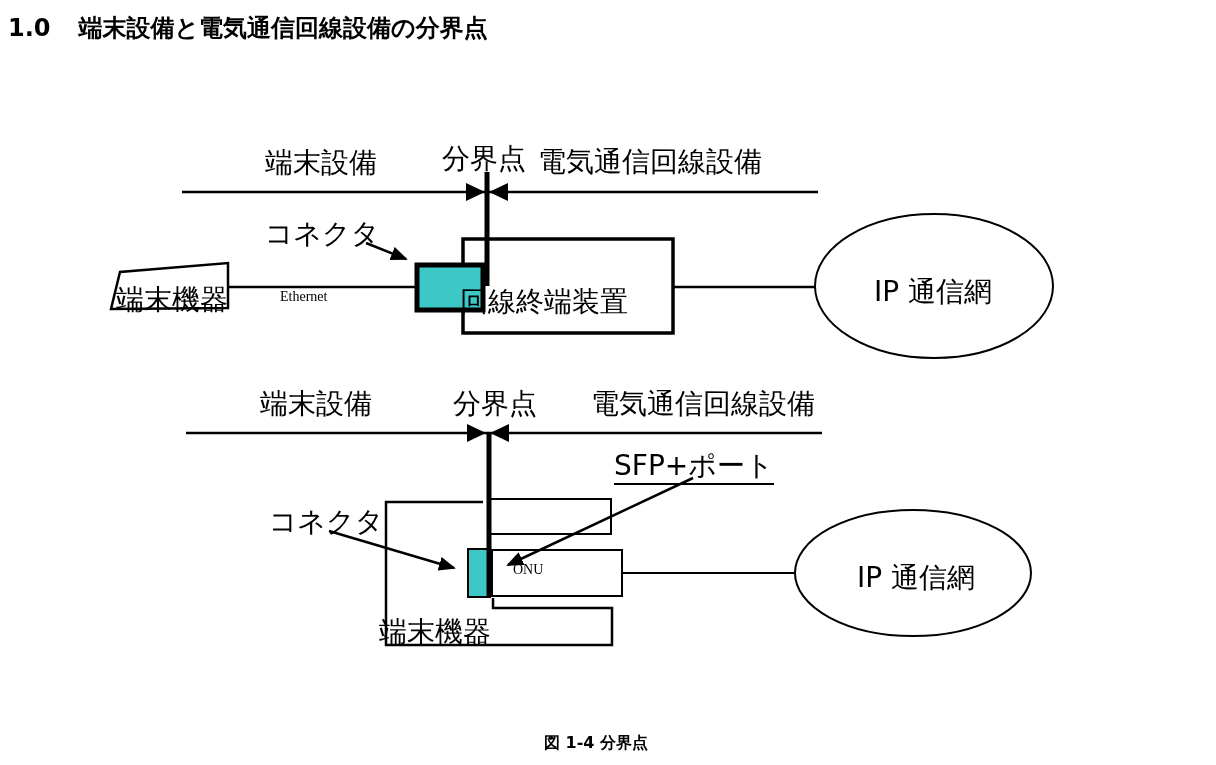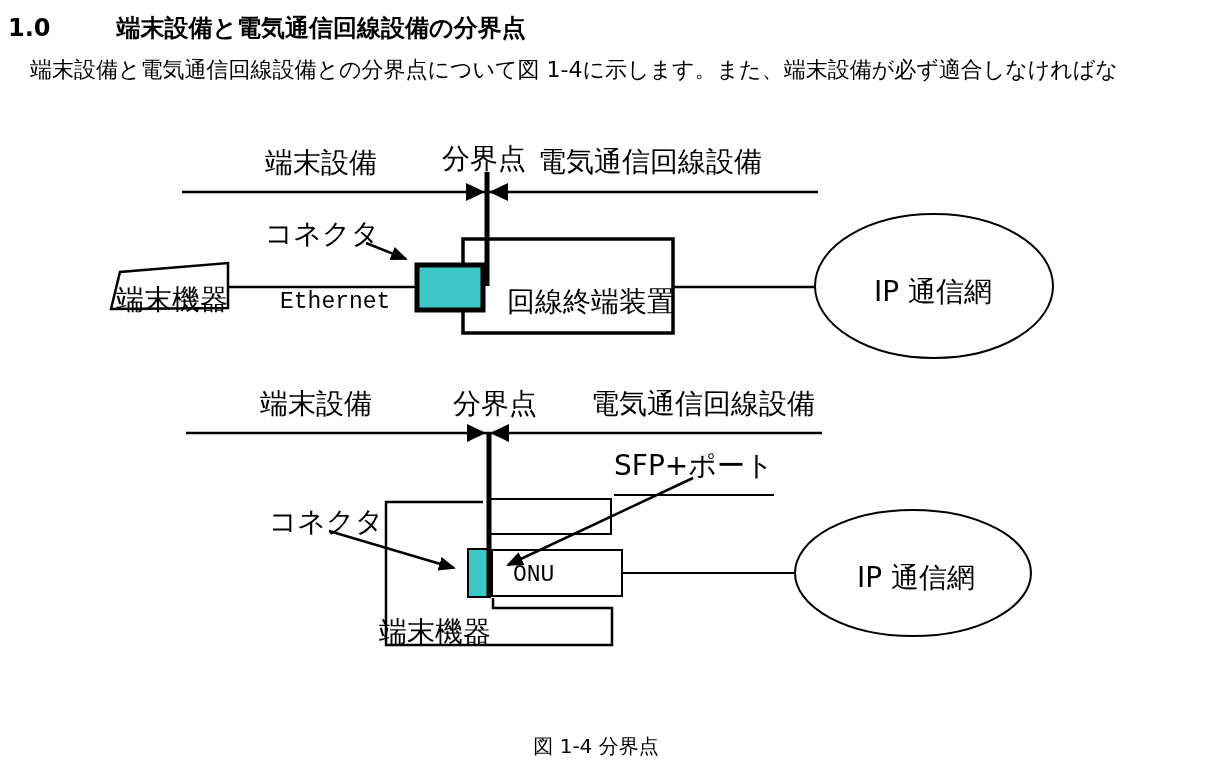--- a/index.html
+++ b/index.html
@@ -14,21 +14,21 @@
   }
   .heading {
     position: absolute;
     left: 8px;
     top: 12px;
     font-size: 24px;
     font-weight: bold;
     white-space: nowrap;
   }
   .heading .sec-num { display: inline-block; }
-  .heading .sec-title { display: inline-block; margin-left: 66px; }
+  .heading .sec-title { display: inline-block; margin-left: 28px; }
   .bodytext {
     position: absolute;
     left: 8px;
     top: 55px;
     width: 1204px;
     font-size: 22px;
     line-height: 30px;
     white-space: nowrap;
   }
   .diagram-svg {
@@ -39,43 +39,42 @@
     height: 765px;
   }
   .lbl {
     position: absolute;
     font-size: 28px;
     line-height: 1.15;
     white-space: nowrap;
     transform: translateX(-50%);
   }
   .lbl-left { transform: none; }
-  .mono { font-family: Liberation Mono, monospace; font-size: 23px; }
-  .underlined { border-bottom: 2px solid #000; padding-bottom: 12px; }
+  .mono { font-family: Liberation Serif, serif; font-size: 14px; }
+  .underlined { border-bottom: 2px solid #000; padding-bottom: 1px; }
   .caption {
     position: absolute;
     left: 596px;
     top: 733px;
     transform: translateX(-50%);
-    font-size: 20px;
-    font-weight: normal;
+    font-size: 16px;
+    font-weight: bold;
     white-space: nowrap;
   }
 </style>
 </head>
 <body>
 
 <div class="page">
 
   <div class="heading">
     <span class="sec-num">1.0</span><span class="sec-title">端末設備と電気通信回線設備の分界点</span>
   </div>
 
   <div class="bodytext">
-    <div>　端末設備と電気通信回線設備との分界点について図 1-4に示します。また、端末設備が必ず適合しなければな</div>
   </div>
 
   <svg class="diagram-svg" viewBox="0 0 1216 765" xmlns="http://www.w3.org/2000/svg">
     <defs>
       <marker id="ah" markerUnits="userSpaceOnUse" markerWidth="18" markerHeight="14" refX="15" refY="7" orient="auto">
         <path d="M0,0 L17,7 L0,14 Z" fill="#000"></path>
       </marker>
     </defs>
 
     <g>
@@ -107,21 +106,21 @@
       <line x1="623" y1="573" x2="795" y2="573" stroke="#000" stroke-width="2"></line>
     </g>
   </svg>
 
   <div class="lbl" style="left:321px; top:147px;">端末設備</div>
   <div class="lbl" style="left:484px; top:143px;">分界点</div>
   <div class="lbl" style="left:650px; top:146px;">電気通信回線設備</div>
   <div class="lbl" style="left:322px; top:218px;">コネクタ</div>
   <div class="lbl" style="left:172px; top:284px;">端末機器</div>
   <div class="lbl lbl-left mono" style="left:280px; top:289px;">Ethernet</div>
-  <div class="lbl" style="left:591px; top:286px;">回線終端装置</div>
+  <div class="lbl" style="left:544px; top:286px;">回線終端装置</div>
   <div class="lbl" style="left:933px; top:276px;">IP 通信網</div>
 
   <div class="lbl" style="left:316px; top:388px;">端末設備</div>
   <div class="lbl" style="left:495px; top:388px;">分界点</div>
   <div class="lbl" style="left:703px; top:388px;">電気通信回線設備</div>
   <div class="lbl lbl-left underlined" style="left:614px; top:450px;">SFP+ポート</div>
   <div class="lbl" style="left:326px; top:506px;">コネクタ</div>
   <div class="lbl lbl-left mono" style="left:513px; top:562px;text-align:right;">ONU</div>
   <div class="lbl" style="left:435px; top:616px;">端末機器</div>
   <div class="lbl" style="left:916px; top:562px;">IP 通信網</div>

